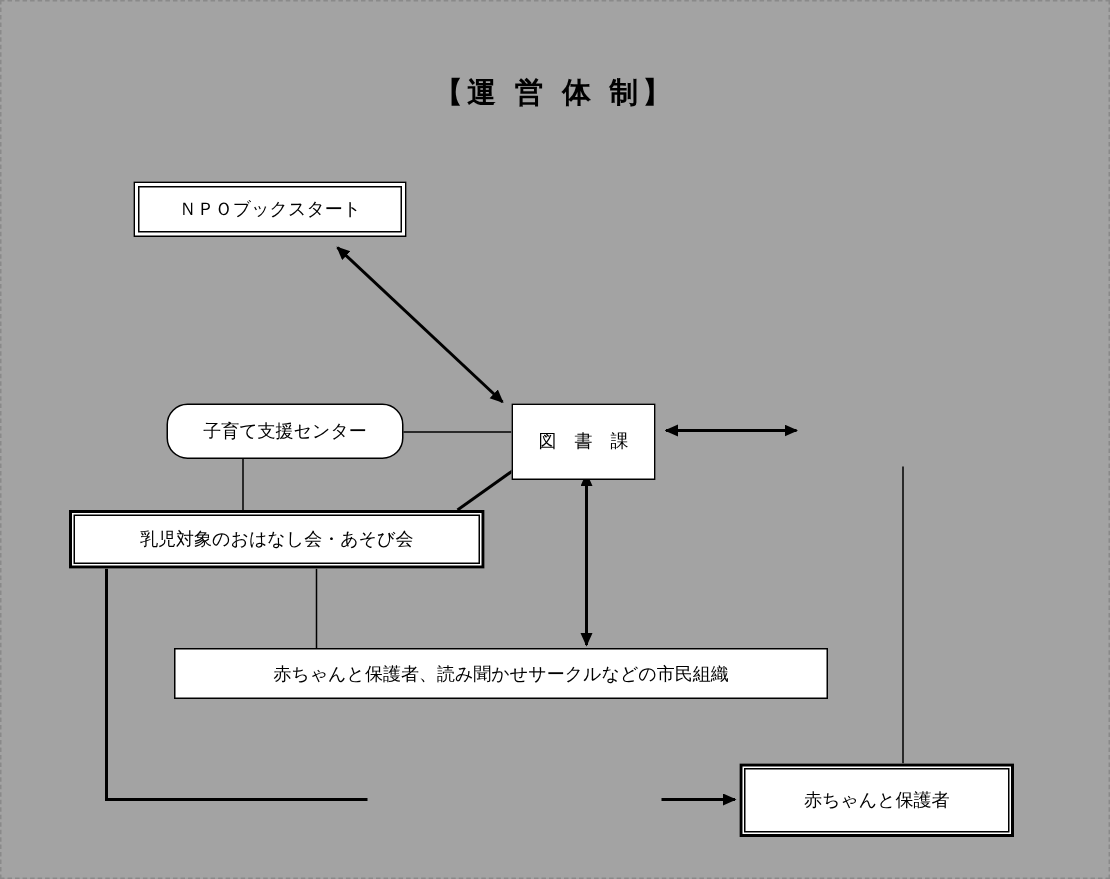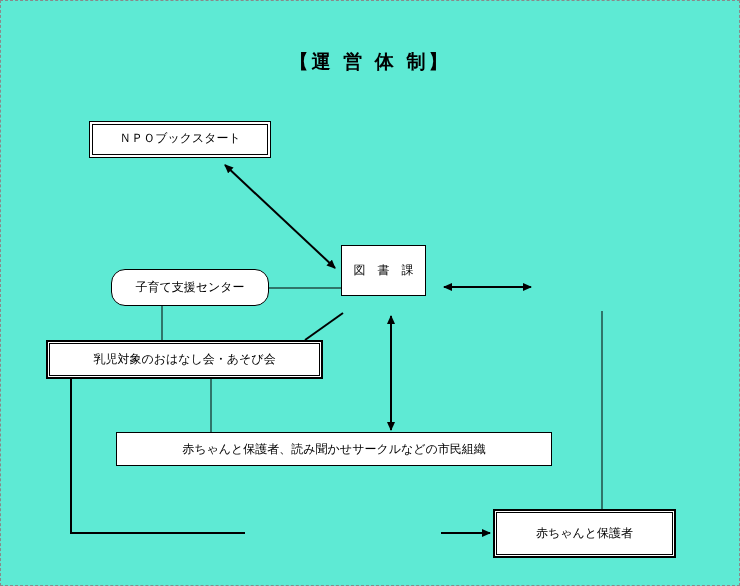--- a/index.html
+++ b/index.html
@@ -5,21 +5,21 @@
   html, body {
     margin: 0;
     padding: 0;
     background: #ffffff;
     font-family: "DejaVu Sans", "Liberation Sans", sans-serif;
   }
   #canvas {
     position: relative;
     width: 738px;
     height: 584px;
-    background: #5eead4;
+    background: #a3a3a3;
     border: 1px dashed #8a8a8a;
     overflow: hidden;
   }
   #connectors {
     position: absolute;
     left: 0; top: 0;
     width: 740px; height: 586px;
     z-index: 1;
   }
   .title {
@@ -43,21 +43,20 @@
     font-size: 12px;
     color: #000000;
     z-index: 2;
     box-sizing: border-box;
     text-align: center;
     line-height: 1.2;
   }
   
   .box.double {
     padding: 2px;
-    font-family: Liberation Mono, monospace;
   }
   .box.double .inner {
     border: 1px solid #000;
     width: 100%;
     height: 100%;
     display: flex;
     align-items: center;
     justify-content: center;
     box-sizing: border-box;
   }
@@ -72,21 +71,21 @@
     height: 100%;
     display: flex;
     align-items: center;
     justify-content: center;
     box-sizing: border-box;
   }
 
   
   #node-npo      { left: 88px;  top: 120px; width: 182px; height: 37px; }
   #node-kosodate { left: 110px; top: 268px; width: 158px; height: 37px; border-radius: 14px; }
-  #node-tosho    { left: 340px; top: 244px; width: 85px; height: 51px; }
+  #node-tosho    { left: 340px; top: 268px; width: 96px; height: 51px; }
   #node-hoken    { left: 533px; top: 262px; width: 136px; height: 48px; }
   #node-ohanashi { left: 45px;  top: 339px; width: 277px; height: 39px; }
   #node-shimin   { left: 115px; top: 431px; width: 436px; height: 34px; }
   #node-akachan  { left: 245px; top: 517px; width: 194px; height: 31px; }
   #node-kenshin  { left: 492px; top: 508px; width: 183px; height: 49px; }
 </style>
 </head>
 <body>
 
 <div id="canvas">

